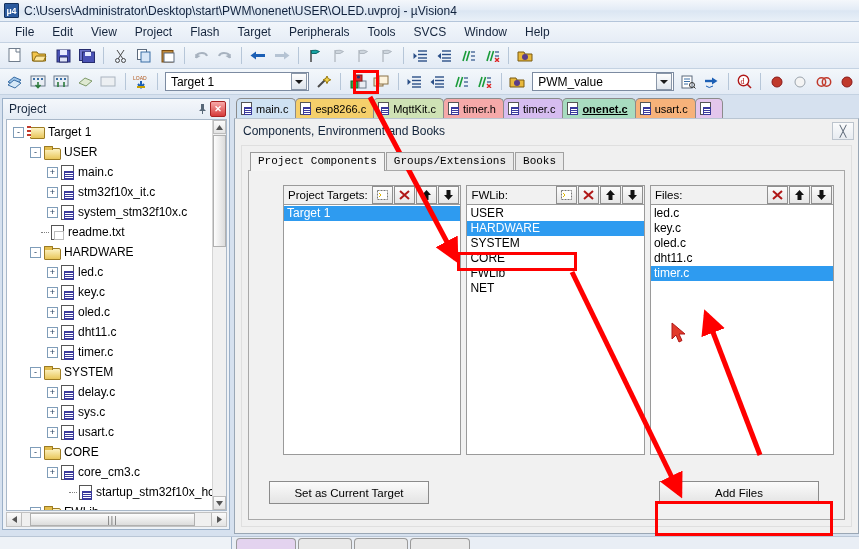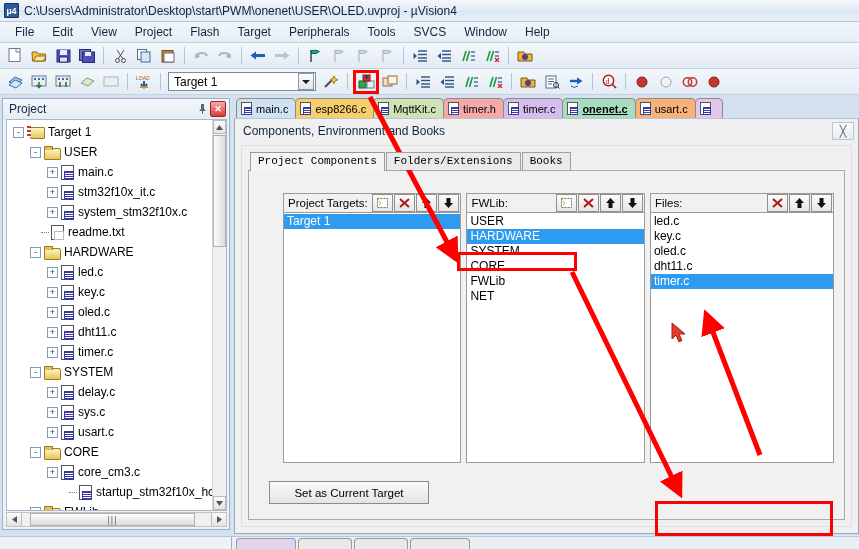--- a/index.html
+++ b/index.html
@@ -342,21 +342,21 @@
   .dlg-pane {
     position: absolute;
     left: 6px; right: 6px; top: 24px; bottom: 6px;
     border: 1px solid #a8a8a8;
     background: #f1f1f1;
   }
 
   
   .cols {
     position: absolute;
-    left: 10px; right: 10px; top: 22px; height: 270px;
+    left: 10px; right: 10px; top: 14px; height: 270px;
     display: flex;
     padding-left: 24px;
   }
   .col { display: flex; flex-direction: column; position: relative; }
   .col.targets { width: 190px; }
   .col.groups  { width: 190px; margin-left: 5px; }
   .col.files   { width: 196px; margin-left: 5px; }
   .col-head {
     height: 20px;
     border: 1px solid #9a9a9a;
@@ -746,20 +746,26 @@
         </svg>
     </div>
     <div class="tb-sep"></div>
     <div class="tb-btn">
       <svg width="16" height="14" class="ico">
           <path d="M1 3 h6 l1 2 h7 v7 h-14 z" fill="#e8b83c" stroke="#7a5a10"></path>
           <circle cx="8" cy="8" r="3" fill="#5a3d8a"></circle>
         </svg>
     </div>
 
+    <div class="tb-combo" style="width:145px">
+      <div class="val">PWM_value</div>
+      <div class="arrowbox">
+          <span class="caret-dn"></span>
+        </div>
+    </div>
 
     <div class="tb-btn">
       <svg width="15" height="14" class="ico">
           <rect x="1" y="1" width="10" height="12" fill="#fff" stroke="#5c6a7c"></rect>
           <g stroke="#3a6ea5">
             <path d="M3 4 H9"></path>
             <path d="M3 6.5 H9"></path>
             <path d="M3 9 H7"></path>
           </g>
           <circle cx="11" cy="10" r="2.5" fill="none" stroke="#333"></circle>
@@ -994,21 +1000,21 @@
 
       <div class="dialog">
         <div class="dlg-title">
           <span>Components, Environment and Books</span>
           <span class="dlg-close">╳</span>
         </div>
 
         <div class="dlg-body">
           <div class="dlg-tabs">
             <div class="dlg-tab active">Project Components</div>
-            <div class="dlg-tab">Folders/Extensions</div>
+            <div class="dlg-tab">Groups/Extensions</div>
             <div class="dlg-tab">Books</div>
           </div>
 
           <div class="dlg-pane">
 
             <div class="cols">
 
               <div class="col targets">
                 <div class="col-head">
                   <span class="hlabel">Project Targets:</span>
@@ -1099,20 +1105,21 @@
                     <div class="lrow">oled.c</div>
                     <div class="lrow">dht11.c</div>
                     <div class="lrow sel">timer.c</div>
                   </div>
               </div>
 
             </div>
 
             <div class="dlg-buttons">
               <div class="dbtn setcur">Set as Current Target</div>
+              <div class="dbtn addfiles">Add Files</div>
             </div>
 
           </div>
         </div>
       </div>
     </div>
   </div>
 
   <div class="bottom-sliver">
     <div class="sliver-inner"></div>

